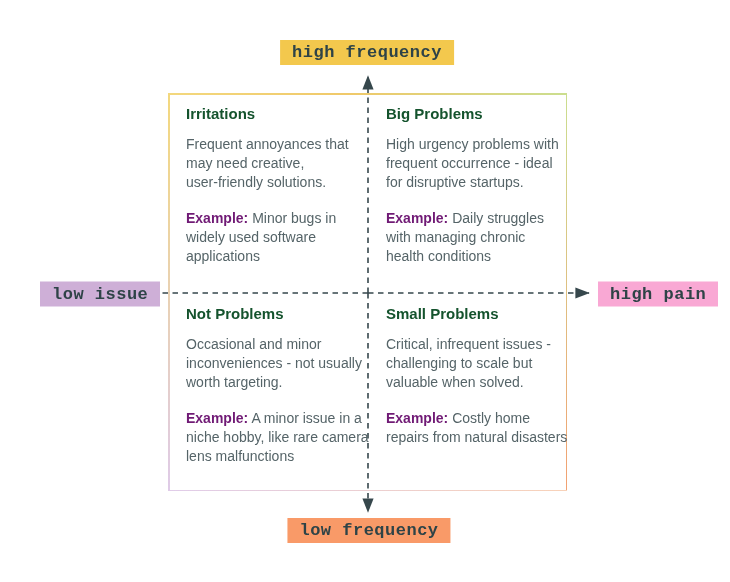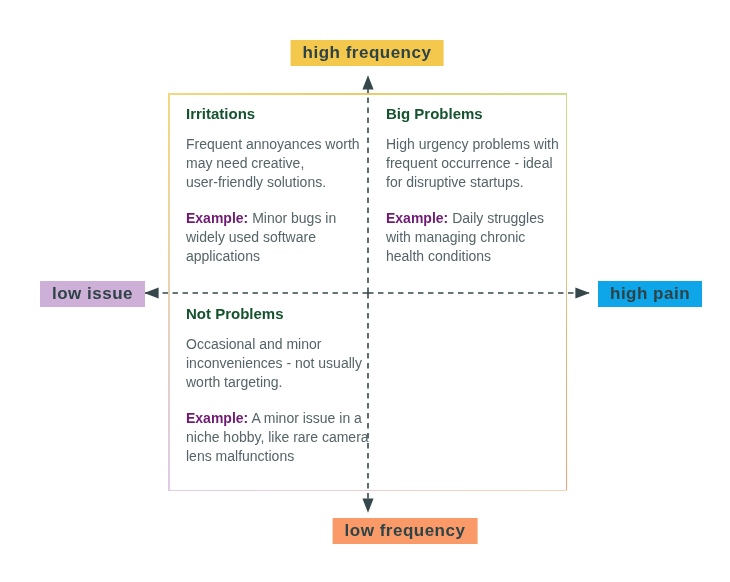--- a/index.html
+++ b/index.html
@@ -33,21 +33,21 @@
   .edge-right  { right: 0; top: 0; width: 1.5px; height: 100%;
                  background: linear-gradient(to bottom, #CBDE8F, #F2A172); }
   .edge-bottom { left: 0; bottom: 0; width: 100%; height: 1.5px;
                  background: linear-gradient(to right, #E0CCE9, #F8D2B9); }
   .edge-left   { left: 0; top: 0; width: 1.5px; height: 100%;
                  background: linear-gradient(to bottom, #F3D87E, #DFCBE8); }
 
   
   .axis-label {
     position: absolute;
-    font-family: Liberation Sans, sans-serif;
+    font-family: Liberation Mono, monospace;
     font-weight: bold;
     font-size: 17px;
     letter-spacing: 0.5px;
     color: #2E4347;
     padding: 3px 12px;
     white-space: nowrap;
   }
   .label-top    { left: 367px; top: 40px;  transform: translateX(-50%); }
   .label-bottom { left: 369px; top: 518px; transform: translateX(-50%); }
   .label-left   { left: 40px;  top: 294px; transform: translateY(-50%); }
@@ -94,27 +94,27 @@
   </svg>
 
   <div class="frame">
     <div class="edge edge-top"></div>
     <div class="edge edge-right"></div>
     <div class="edge edge-bottom"></div>
     <div class="edge edge-left"></div>
   </div>
 
   <div class="axis-label label-top" style="background-color: rgb(243, 200, 77);">high frequency</div>
-  <div class="axis-label label-bottom" style="background-color: rgb(249, 154, 104); margin-left: 36px;">low frequency</div>
+  <div class="axis-label label-bottom" style="background-color: rgb(249, 154, 104);">low frequency</div>
   <div class="axis-label label-left" style="background-color: rgb(206, 175, 215);">low issue</div>
-  <div class="axis-label label-right" style="background-color: #0ea5e9;">high pain</div>
+  <div class="axis-label label-right" style="background-color: #f9a8d4;">high pain</div>
 
   <section class="quad quad-tl">
     <h3 class="q-title">Irritations</h3>
-    <p class="q-desc">Frequent annoyances worth
+    <p class="q-desc">Frequent annoyances that
 may need creative,
 user-friendly solutions.</p>
     <p class="q-example"><b>Example:</b> <span>Minor bugs in
 widely used software
 applications</span></p>
   </section>
 
   <section class="quad quad-bl">
     <h3 class="q-title">Not Problems</h3>
     <p class="q-desc">Occasional and minor
@@ -128,14 +128,22 @@
   <section class="quad quad-tr">
     <h3 class="q-title">Big Problems</h3>
     <p class="q-desc">High urgency problems with
 frequent occurrence - ideal
 for disruptive startups.</p>
     <p class="q-example"><b>Example:</b> <span>Daily struggles
 with managing chronic
 health conditions</span></p>
   </section>
 
+  <section class="quad quad-br">
+    <h3 class="q-title">Small Problems</h3>
+    <p class="q-desc">Critical, infrequent issues -
+challenging to scale but
+valuable when solved.</p>
+    <p class="q-example"><b>Example:</b> <span>Costly home
+repairs from natural disasters</span></p>
+  </section>
 
 </div>
 
 </body></html>

